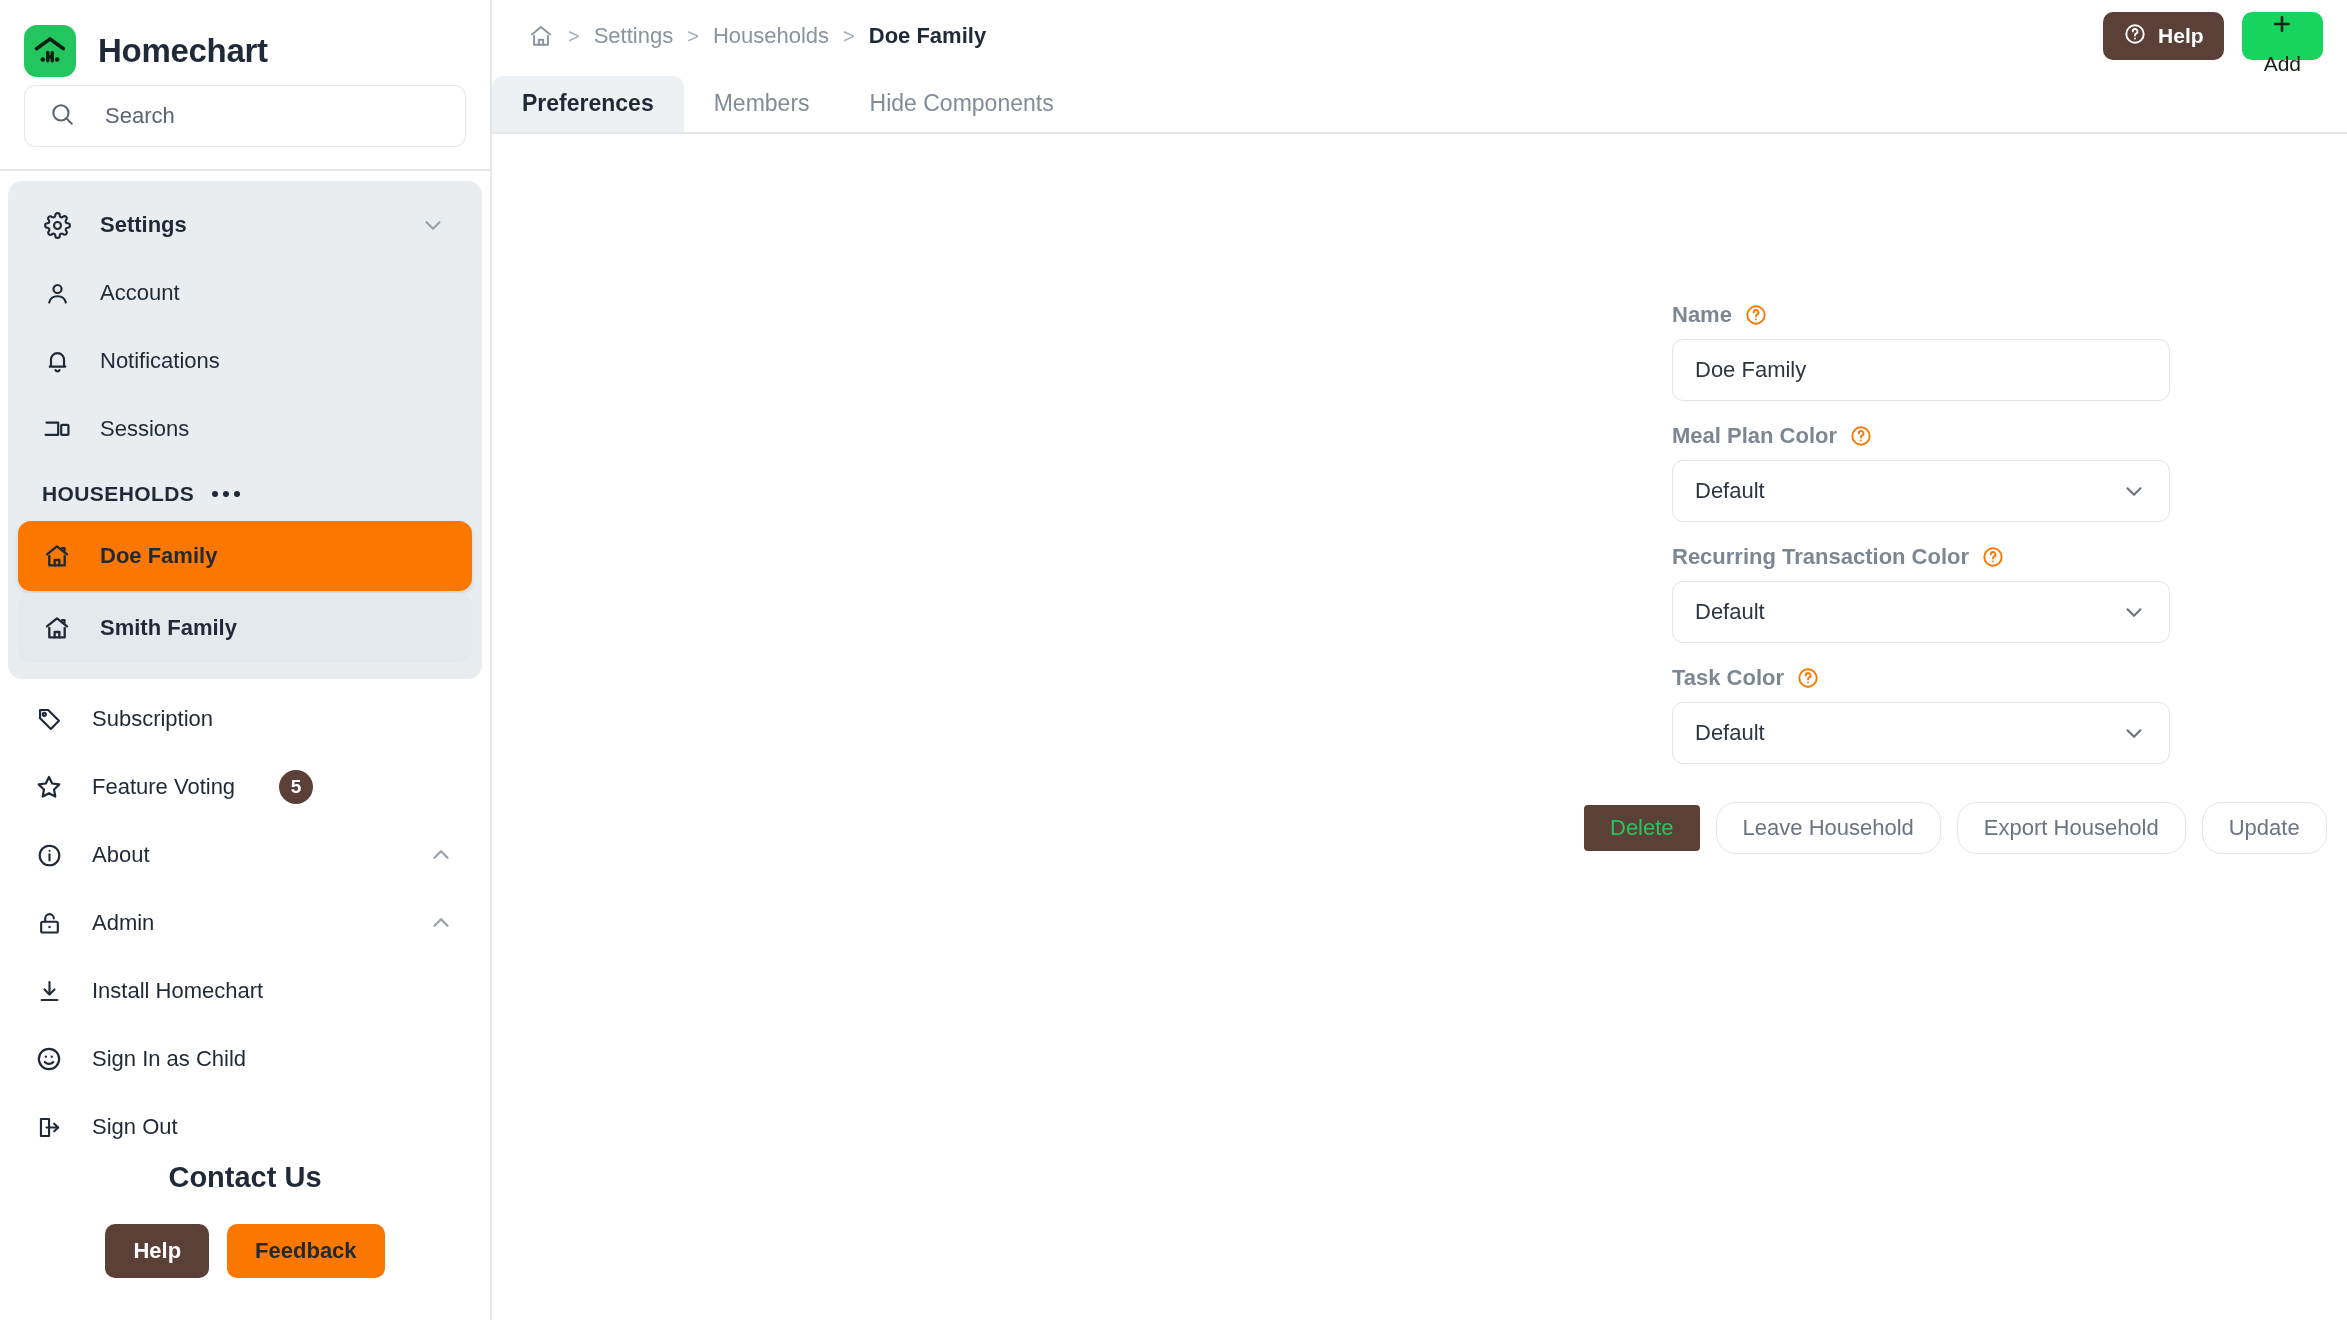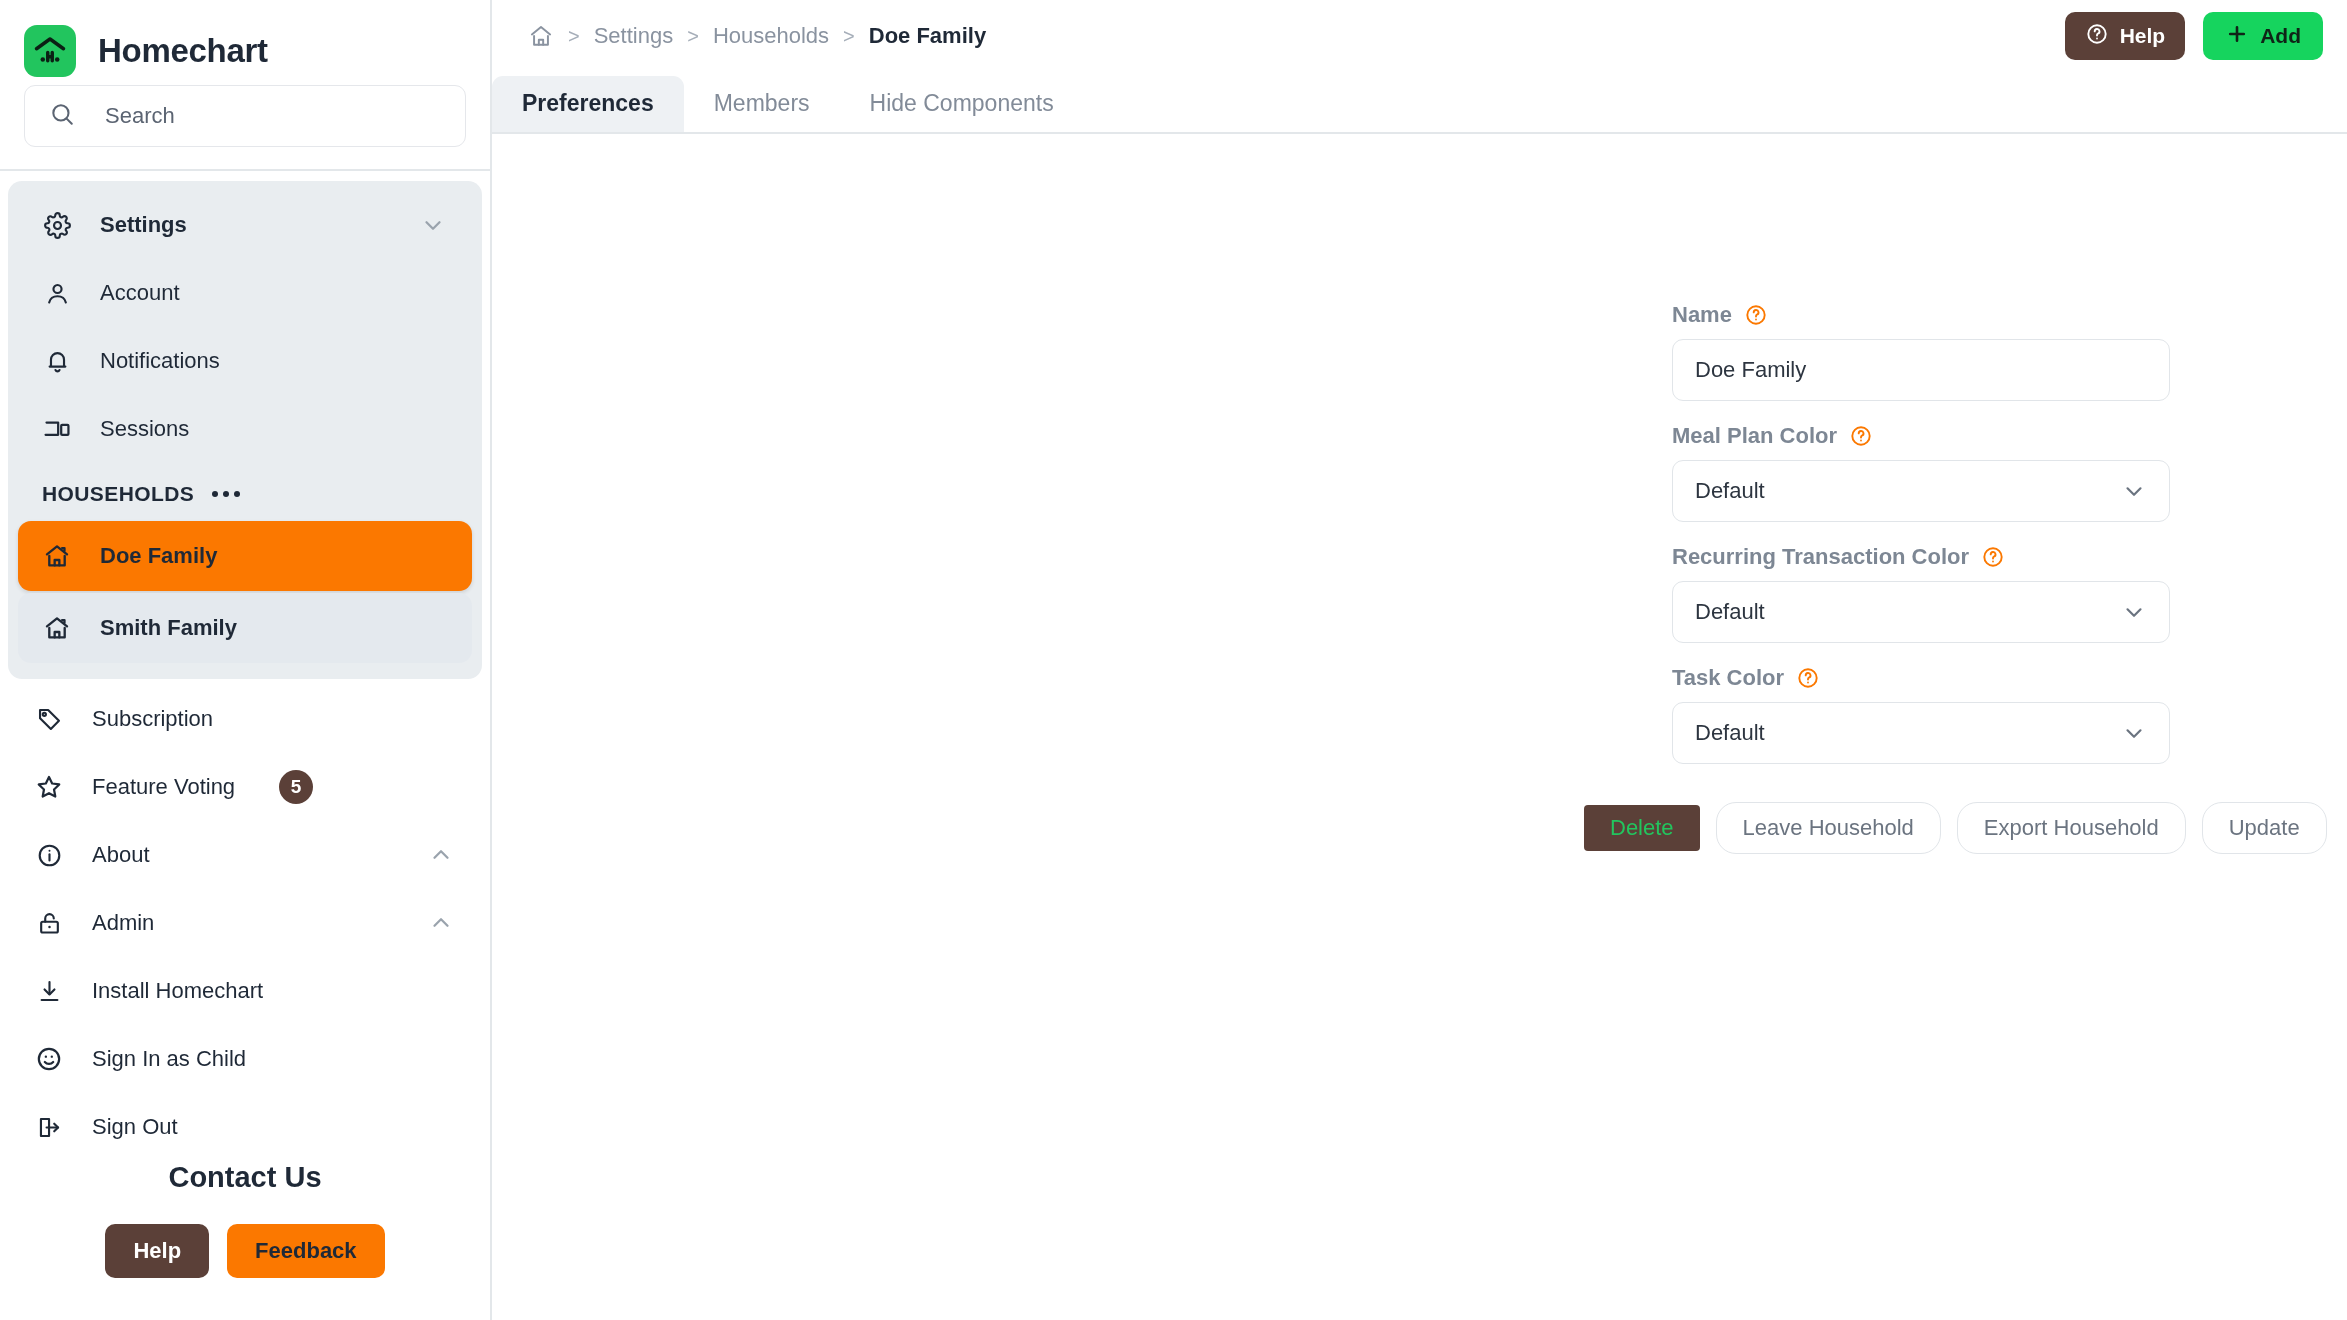--- a/index.html
+++ b/index.html
@@ -178,22 +178,23 @@
     height: 48px; padding: 0 20px;
     display: flex; align-items: center; gap: 11px;
     font-size: 21px; font-weight: bold; cursor: pointer;
     font-family: inherit;
   }
   .btn-add {
     background: #16d45e; color: #0f2417;
     border: none; border-radius: 10px;
     height: 48px; padding: 0 22px;
     display: flex; align-items: center; gap: 11px;
-    font-size: 21px; font-weight: bold; cursor: pointer;
+    font-size: 21px; font-weight: normal; cursor: pointer;
     font-family: inherit;
+    flex-direction: column;
   }
 
   .tabs {
     display: flex; align-items: flex-end;
     border-bottom: 2px solid #e3e7ea;
     height: 62px;
     flex: 0 0 62px;
   }
   .tab {
     font-size: 23px; color: #828b98;

